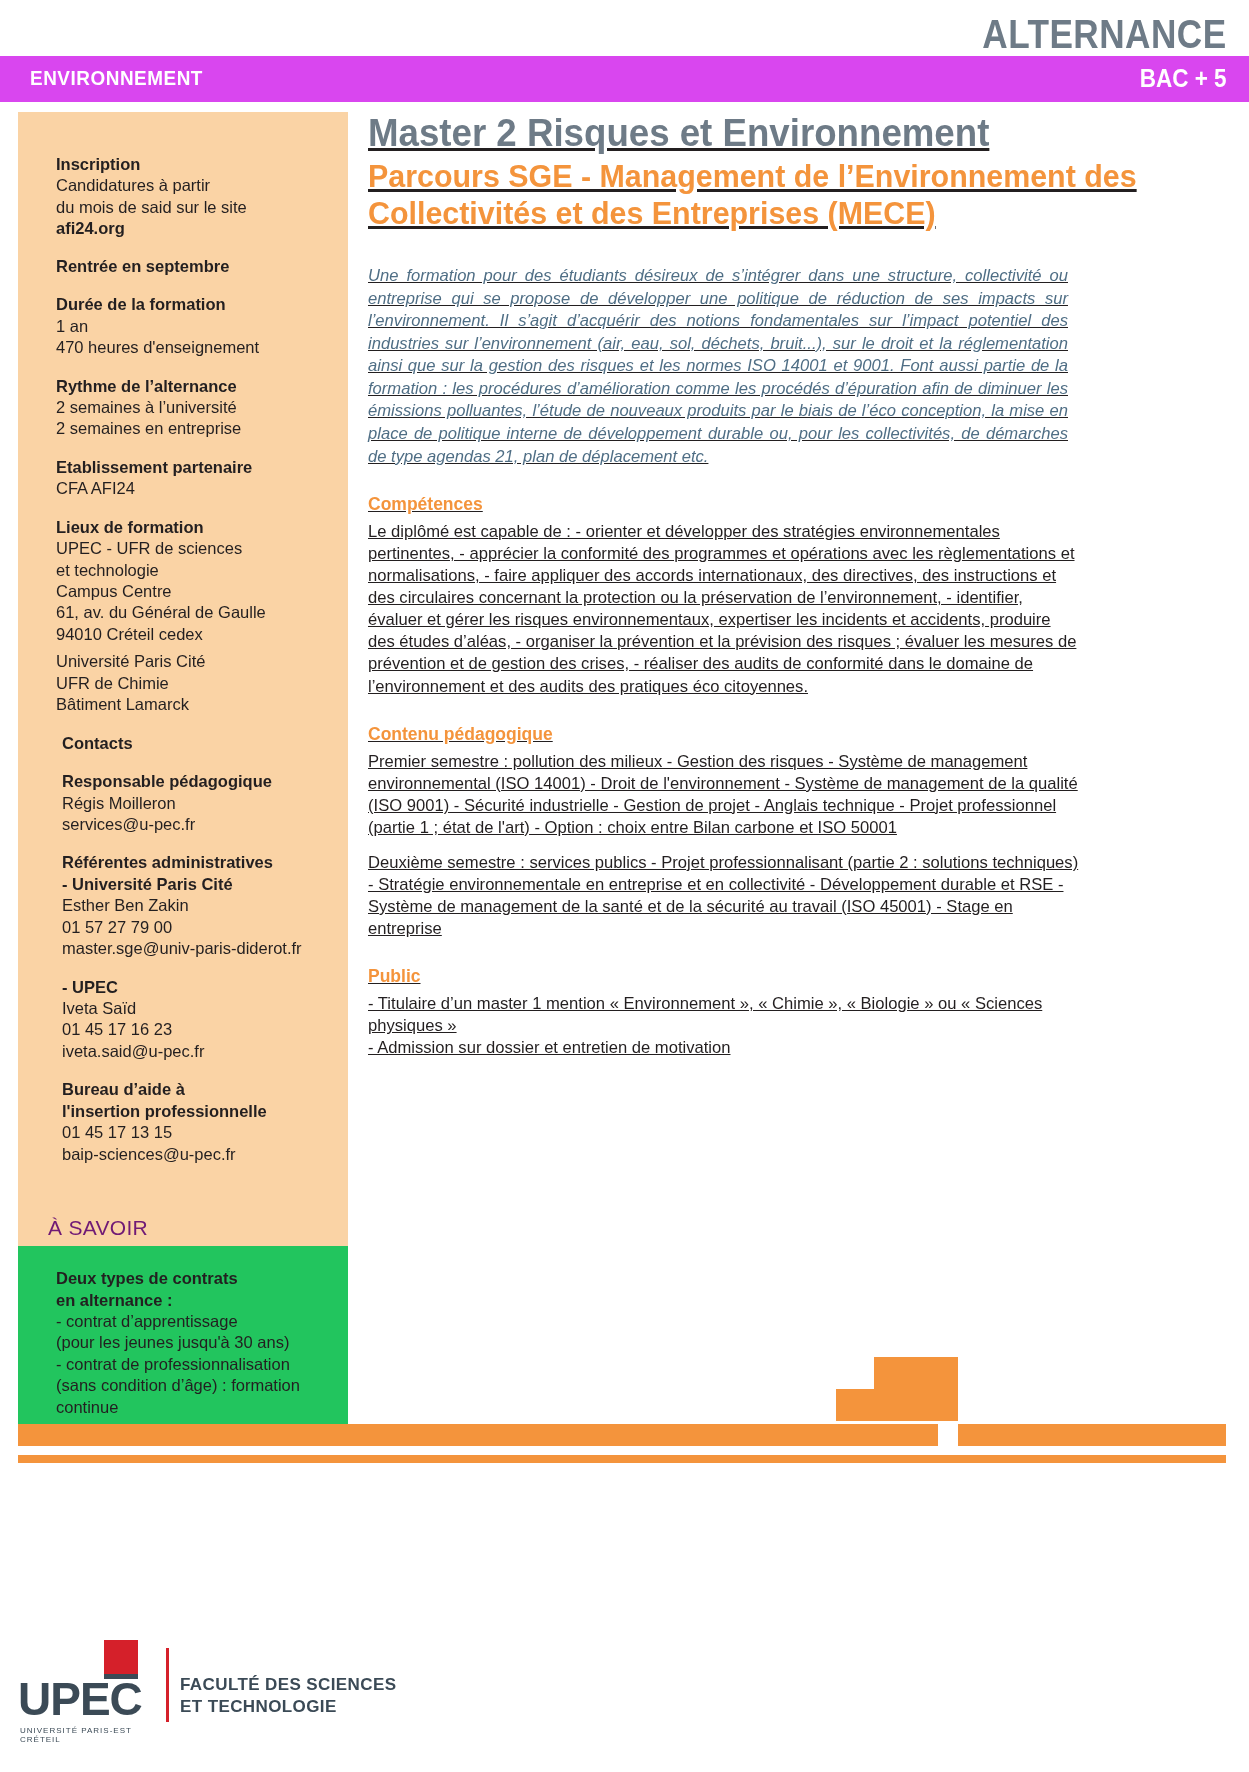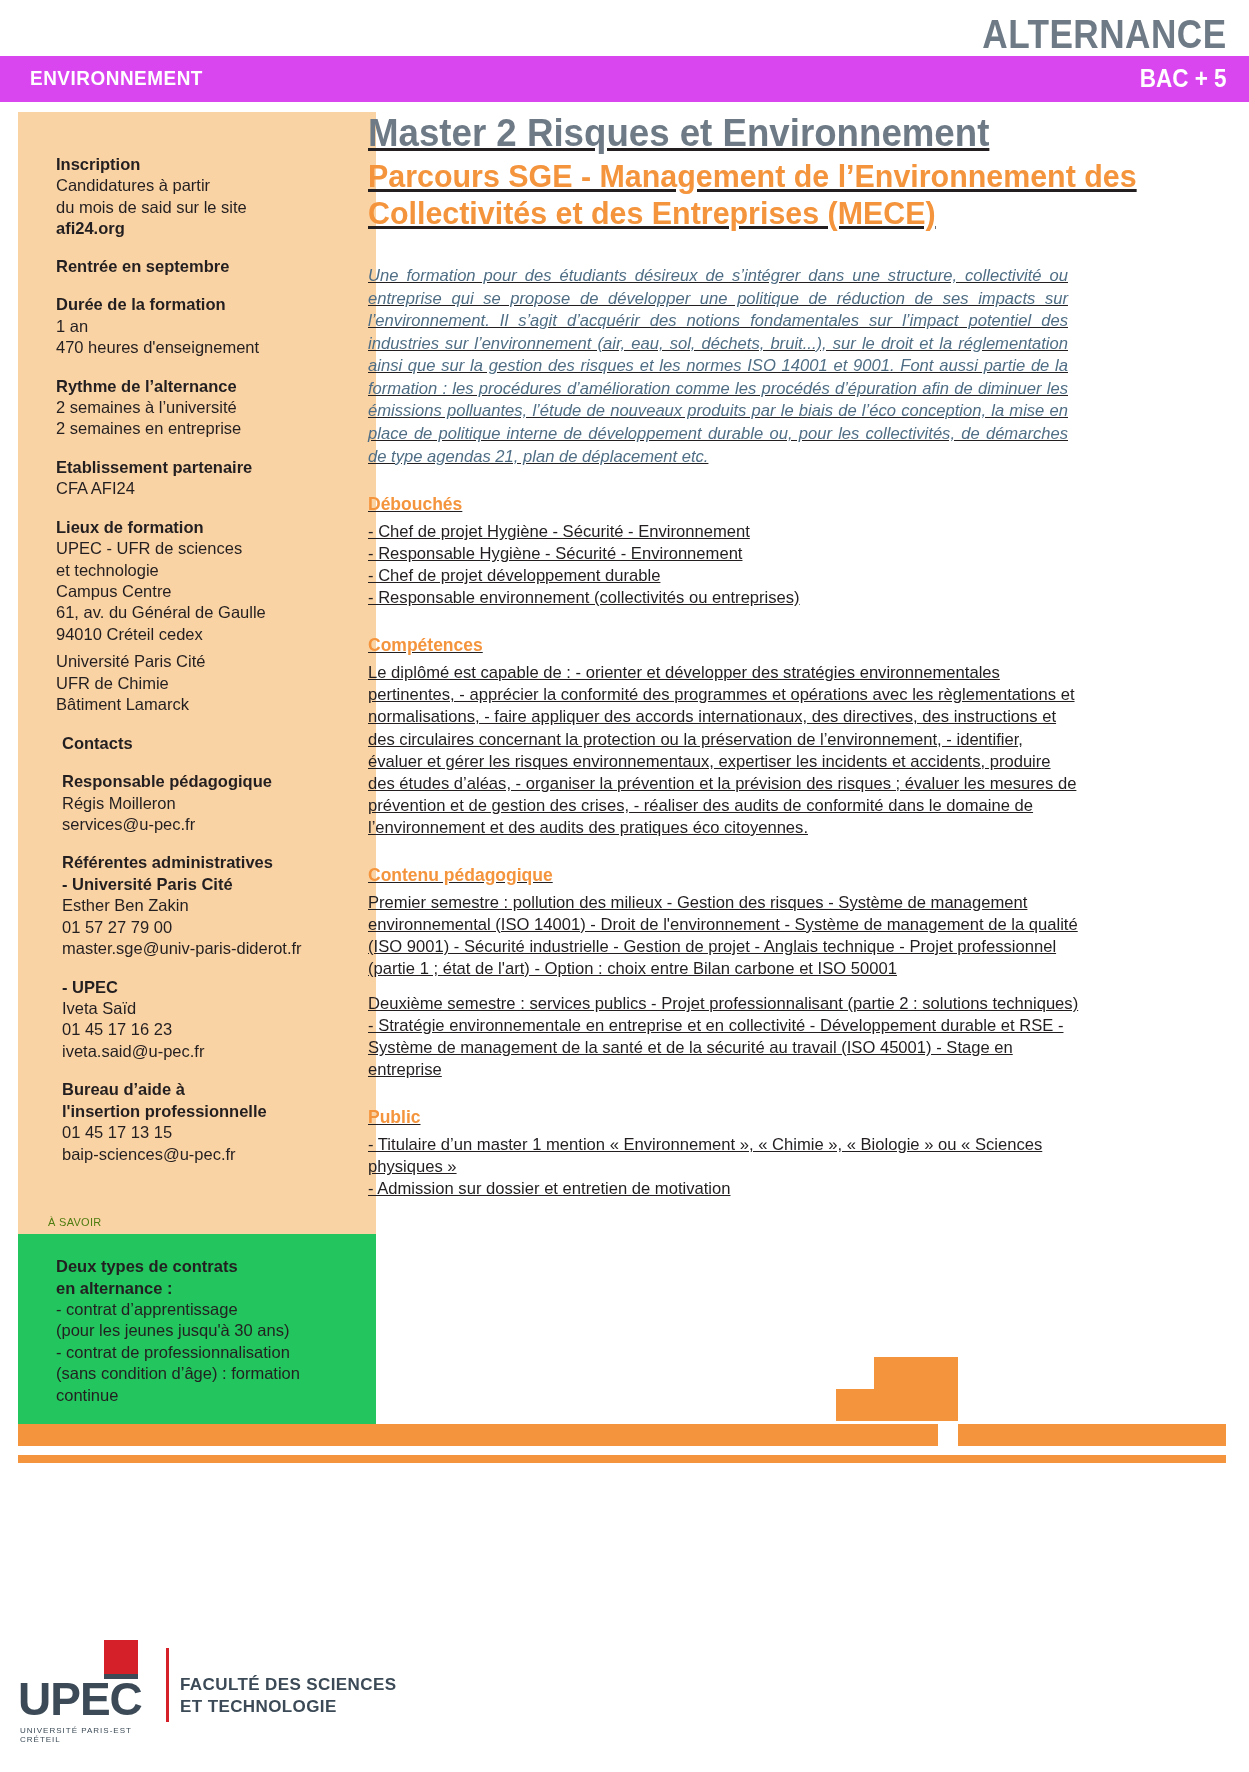--- a/index.html
+++ b/index.html
@@ -66,41 +66,41 @@
     color: #ffffff;
     transform: scaleX(0.9);
     transform-origin: right top;
   }
 
   
   .sidebar {
     position: absolute;
     left: 18px;
     top: 112px;
-    width: 358px;
+    width: 330px;
     background: #fad3a5;
     padding: 0;
   }
   .sidebar-inner {
     padding: 42px 26px 18px 38px;
     font-size: 16.5px;
     line-height: 1.30;
     color: #231f20;
   }
   .sb-block { margin-bottom: 17px; }
   .sb-block.tight { margin-bottom: 6px; }
   .sb-h {
     font-weight: bold;
     display: block;
   }
   .sb-l { display: block; }
 
   .a-savoir-label {
-    font-size: 11px;
-    color: #4d7c0f;
+    font-size: 21px;
+    color: #701a75;
     font-weight: normal;
     letter-spacing: 0.3px;
     padding: 16px 0 6px 30px;
     display: block;
     background: #fad3a5;
   }
   .a-savoir-box {
     background: #22c55e;
     padding: 22px 26px 26px 38px;
     font-size: 16.5px;
@@ -346,27 +346,20 @@
   </div>
 </aside>
 
 <main class="main">
 
   <h1 class="title-main">Master 2 Risques et Environnement</h1>
   <h2 class="title-sub">Parcours SGE - Management de l’Environnement des Collectivités et des Entreprises (MECE)</h2>
 
   <p class="intro">Une formation pour des étudiants désireux de s’intégrer dans une structure, collectivité ou entreprise qui se propose de développer une politique de réduction de ses impacts sur l’environnement. Il s’agit d’acquérir des notions fondamentales sur l’impact potentiel des industries sur l’environnement (air, eau, sol, déchets, bruit...), sur le droit et la réglementation ainsi que sur la gestion des risques et les normes ISO 14001 et 9001. Font aussi partie de la formation : les procédures d’amélioration comme les procédés d’épuration afin de diminuer les émissions polluantes, l’étude de nouveaux produits par le biais de l’éco conception, la mise en place de politique interne de développement durable ou, pour les collectivités, de démarches de type agendas 21, plan de déplacement etc.</p>
 
-  <section>
-    <div class="sec-h">Débouchés</div>
-    <div class="sec-body" style="white-space:pre-line;">- Chef de projet Hygiène - Sécurité - Environnement
-- Responsable Hygiène - Sécurité - Environnement
-- Chef de projet développement durable
-- Responsable environnement (collectivités ou entreprises)</div>
-  </section>
 
   <section>
     <div class="sec-h">Compétences</div>
     <div class="sec-body">Le diplômé est capable de :
 - orienter et développer des stratégies environnementales pertinentes,
 - apprécier la conformité des programmes et opérations avec les règlementations et normalisations,
 - faire appliquer des accords internationaux, des directives, des instructions et des circulaires concernant la protection ou la préservation de l’environnement,
 - identifier, évaluer et gérer les risques environnementaux, expertiser les incidents et accidents, produire des études d’aléas,
 - organiser la prévention et la prévision des risques ; évaluer les mesures de prévention et de gestion des crises,
 - réaliser des audits de conformité dans le domaine de l’environnement et des audits des pratiques éco citoyennes.</div>

